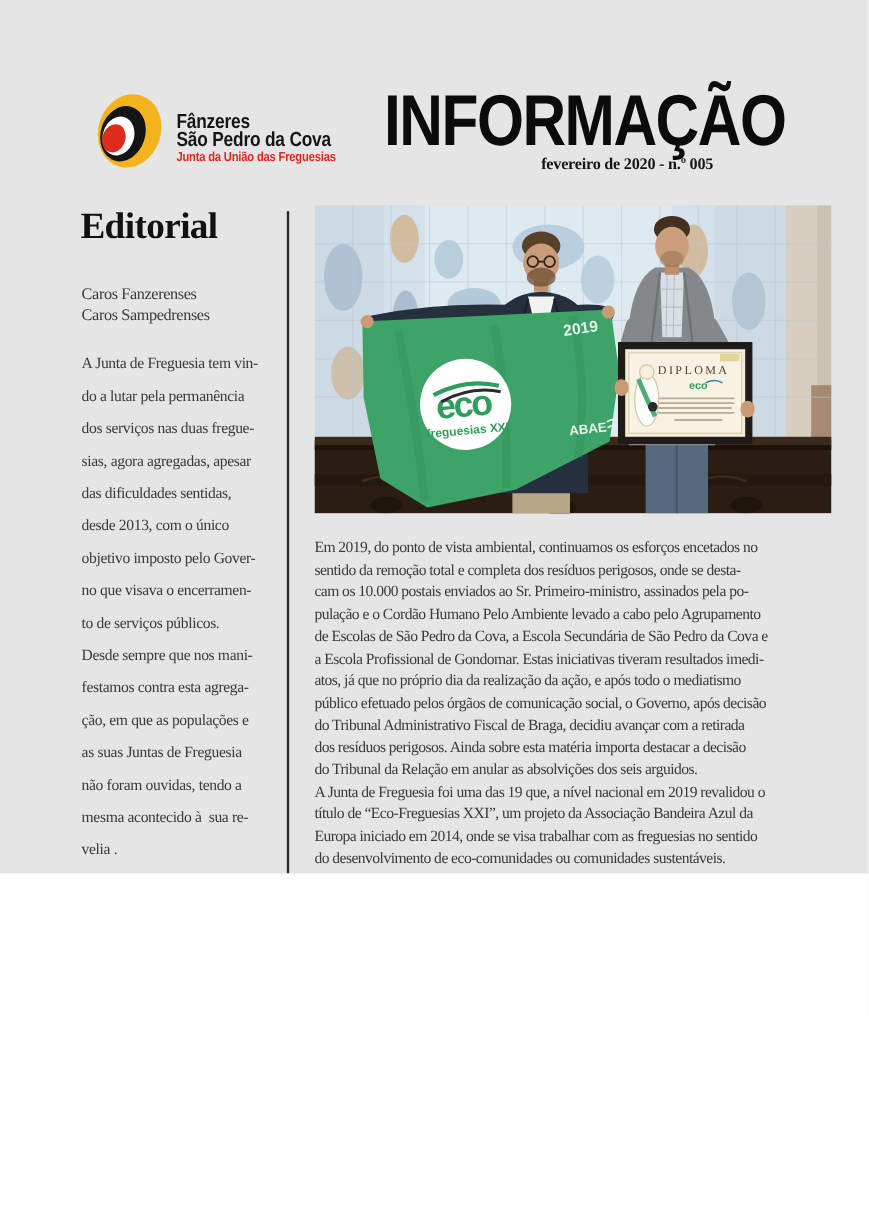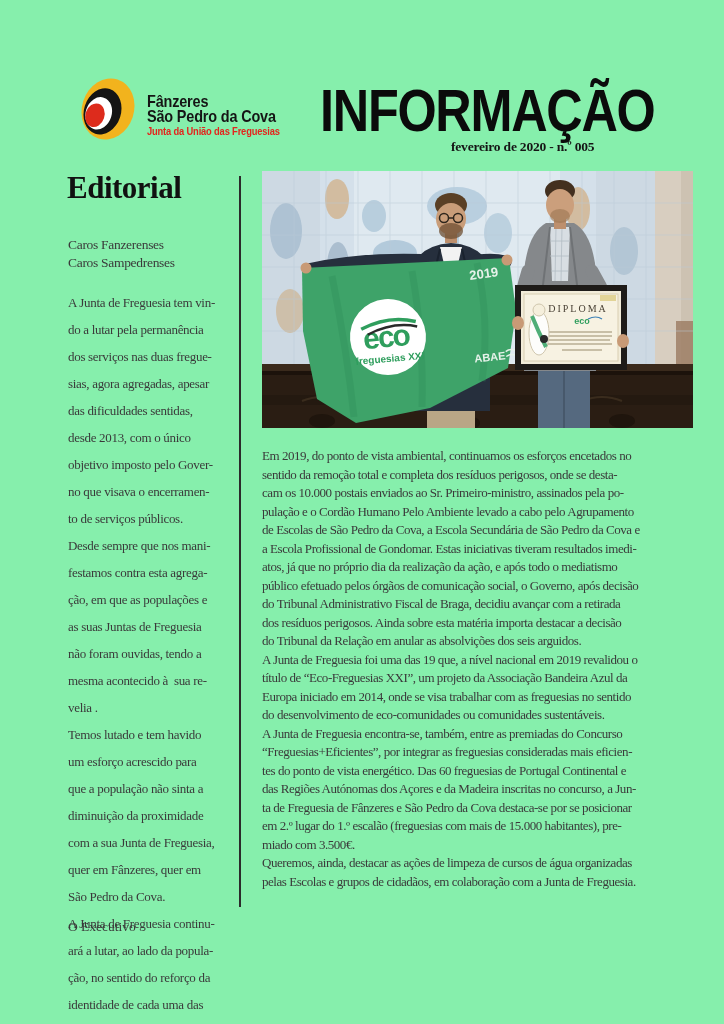--- a/index.html
+++ b/index.html
@@ -1,25 +1,25 @@
 <!DOCTYPE html>
 <html><head>
 <meta charset="utf-8">
 <style>
   html,body{margin:0;padding:0;background:#ffffff;}
-  .page{position:relative;width:724px;height:1024px;background:#86efac;overflow:hidden;
+  .page{position:relative;width:724px;height:728px;background:#e5e5e5;overflow:hidden;
         font-family:"Liberation Serif",serif;color:#3a3a3a;text-decoration:underline;}
   .abs{position:absolute;}
 
   
   .logo-text{left:147px;top:94px;transform:scaleX(.85);transform-origin:left top;
              font-family:"Liberation Sans",sans-serif;font-weight:bold;line-height:1;}
   .logo-text .l1,.logo-text .l2{font-size:17px;color:#151515;letter-spacing:-.2px;line-height:15px;}
   .logo-text .l3{font-size:11px;margin-top:2px;letter-spacing:-.2px;}
-  .masthead{left:320px;top:86px;}
+  .masthead{left:320px;top:76px;}
   .masthead .title{font-family:"Liberation Sans",sans-serif;font-weight:bold;font-size:60px;
                    line-height:50px;letter-spacing:-1.5px;color:#0b0b0b;
                    transform:scaleX(.84);transform-origin:left top;white-space:nowrap;}
   .masthead .issue{margin-top:3px;margin-left:7px;font-weight:bold;font-size:13.5px;color:#151515;letter-spacing:-.2px;text-align:center;}
 
   
   .ed-heading{left:67px;top:170px;font-weight:bold;font-size:31px;color:#111;letter-spacing:-.5px;}
   .pre{white-space:pre;}
   .ed-greeting{left:68px;top:236px;font-size:13.5px;line-height:18.3px;letter-spacing:-.3px;color:#3a3a3a;}
   .ed-body{left:68px;top:289px;font-size:13px;line-height:27px;letter-spacing:-.3px;color:#3a3a3a;}

